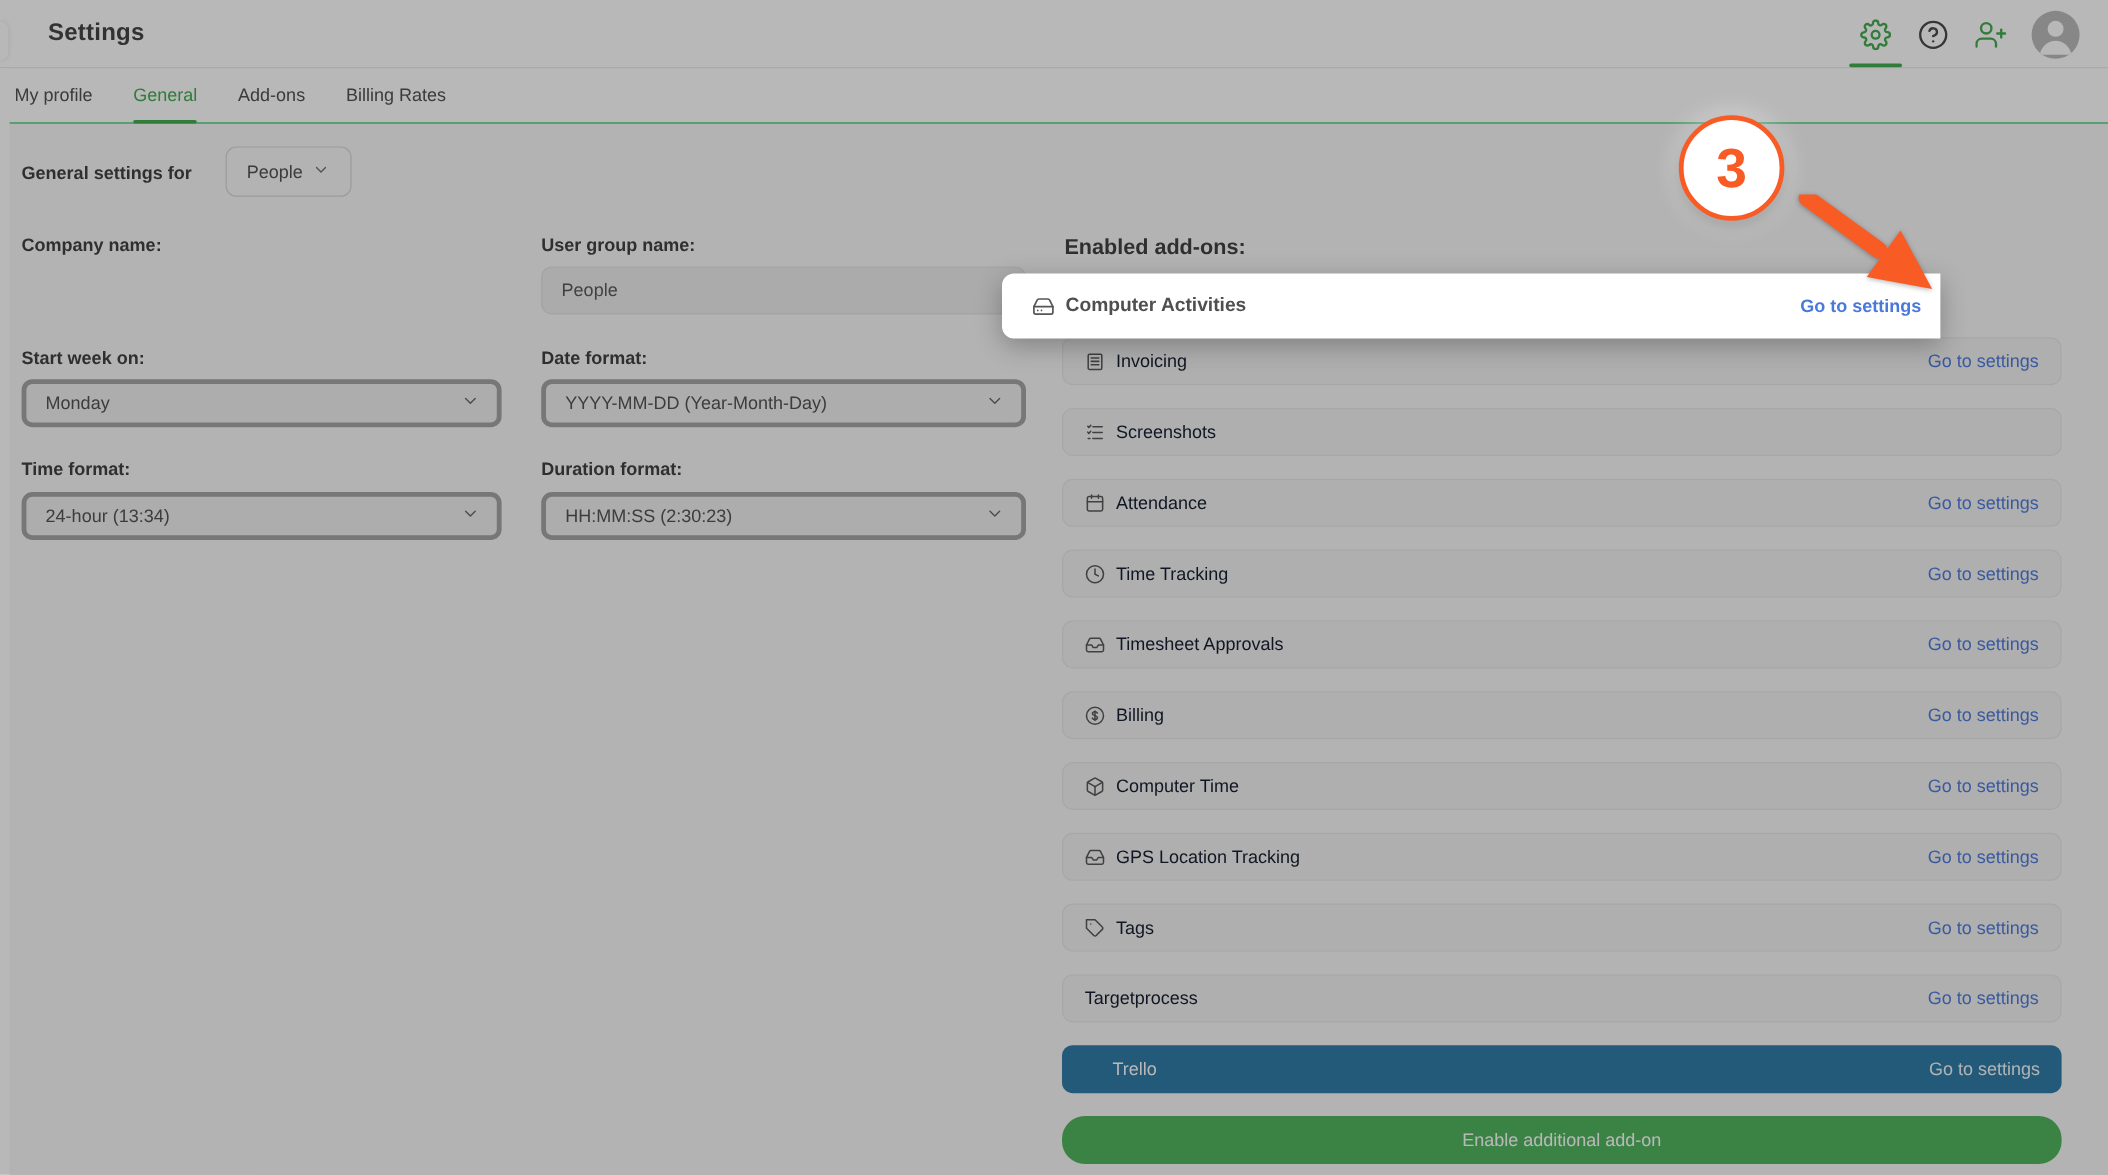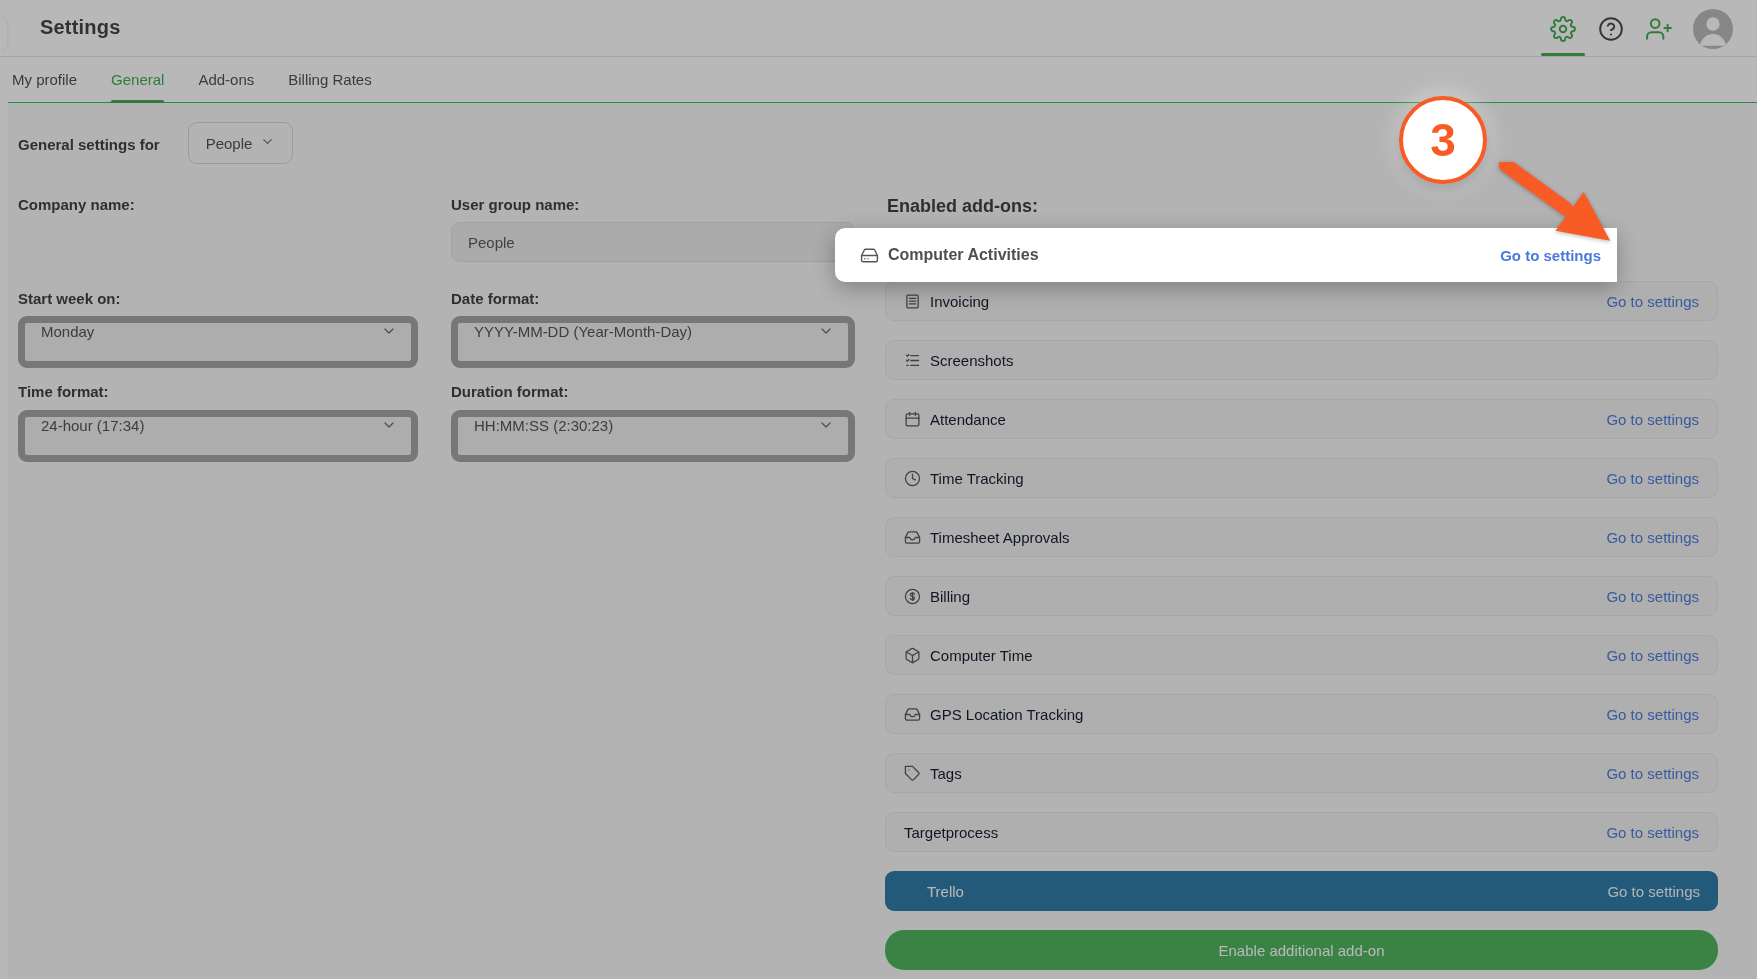--- a/index.html
+++ b/index.html
@@ -33,21 +33,21 @@
   .side-edge{position:absolute; left:0; top:57px; bottom:0; width:8px; background:#fff;}
   .side-handle{position:absolute; left:0; top:18px; width:7px; height:32px; background:#fff; border-radius:0 14px 14px 0; box-shadow:0 0 4px rgba(0,0,0,.12);}
 
   
   .gf-label{position:absolute; left:18px; top:136px; font-size:15px; font-weight:700; color:#3c3c3c;}
   .people-pill{position:absolute; left:188px; top:122px; width:105px; height:42px; border:1px solid #d6d6d6; border-radius:9px; display:flex; align-items:center; justify-content:center; gap:8px; font-size:15px; color:#4d4d4d; cursor:pointer; background:transparent;}
   .people-pill .chev svg{width:15px; height:15px; color:#6b6b6b;}
 
   .f-label{position:absolute; font-size:15px; font-weight:700; color:#3c3c3c;}
   .f-input{position:absolute; height:40px; background:#ececec; border:1px solid #e0e0e0; border-radius:9px; font-family:"Liberation Sans",sans-serif; font-size:15px; color:#555; padding:0 16px; width:400px;}
-  .f-select{position:absolute; height:52px; background:#efefef; border:7px solid #a3a3a3; border-radius:9px; display:flex; align-items:flex-start; justify-content:space-between; padding:0 14px 0 16px; font-size:15px; color:#4f4f4f; cursor:pointer;}
+  .f-select{position:absolute; height:40px; background:#efefef; border:4px solid #a3a3a3; border-radius:9px; display:flex; align-items:center; justify-content:space-between; padding:0 14px 0 16px; font-size:15px; color:#4f4f4f; cursor:pointer;}
   .f-select .chev svg{width:16px; height:16px; color:#666;}
 
   
   .addons-label{position:absolute; left:887px; top:196px; font-size:18px; font-weight:700; color:#3c3c3c;}
   .addon-list{position:absolute; left:885px; top:281px; width:833px;}
   .addon-row{height:40px; margin-bottom:19px; background:#f2f2f2; border:1px solid #e7e7e7; border-radius:9px; display:flex; align-items:center; padding:0 18px;}
   .addon-icon{display:flex; align-items:center; color:#555; margin-right:9px;}
   .addon-icon svg{width:17px; height:17px;}
   .addon-label{font-size:15px; color:#0f172a;}
   .go-link{margin-left:auto; font-size:15px; color:var(--link-blue); text-decoration:none; cursor:pointer; white-space:nowrap;}
@@ -132,21 +132,21 @@
   <div class="f-label" style="left:18px; top:290px;">Start week on:</div>
   <div class="f-select" style="left:18px; top:316px; width:400px;">
     <span>Monday</span>
     <span class="chev"><svg viewBox="0 0 24 24" fill="none" stroke="currentColor" stroke-width="1.8" stroke-linecap="round" stroke-linejoin="round">
           <polyline points="6 9 12 15 18 9"></polyline>
         </svg></span>
   </div>
 
   <div class="f-label" style="left:18px; top:383px;">Time format:</div>
   <div class="f-select" style="left:18px; top:410px; width:400px;">
-    <span>24-hour (17:34)</span>
+    <span>24-hour (13:34)</span>
     <span class="chev"><svg viewBox="0 0 24 24" fill="none" stroke="currentColor" stroke-width="1.8" stroke-linecap="round" stroke-linejoin="round">
           <polyline points="6 9 12 15 18 9"></polyline>
         </svg></span>
   </div>
 
   <div class="f-label" style="left:451px; top:196px;">User group name:</div>
   <input class="f-input" style="left: 451px; top: 222px; width: 404px;" readonly="" value="People">
 
   <div class="f-label" style="left:451px; top:290px;">Date format:</div>
   <div class="f-select" style="left:451px; top:316px; width:404px;">

